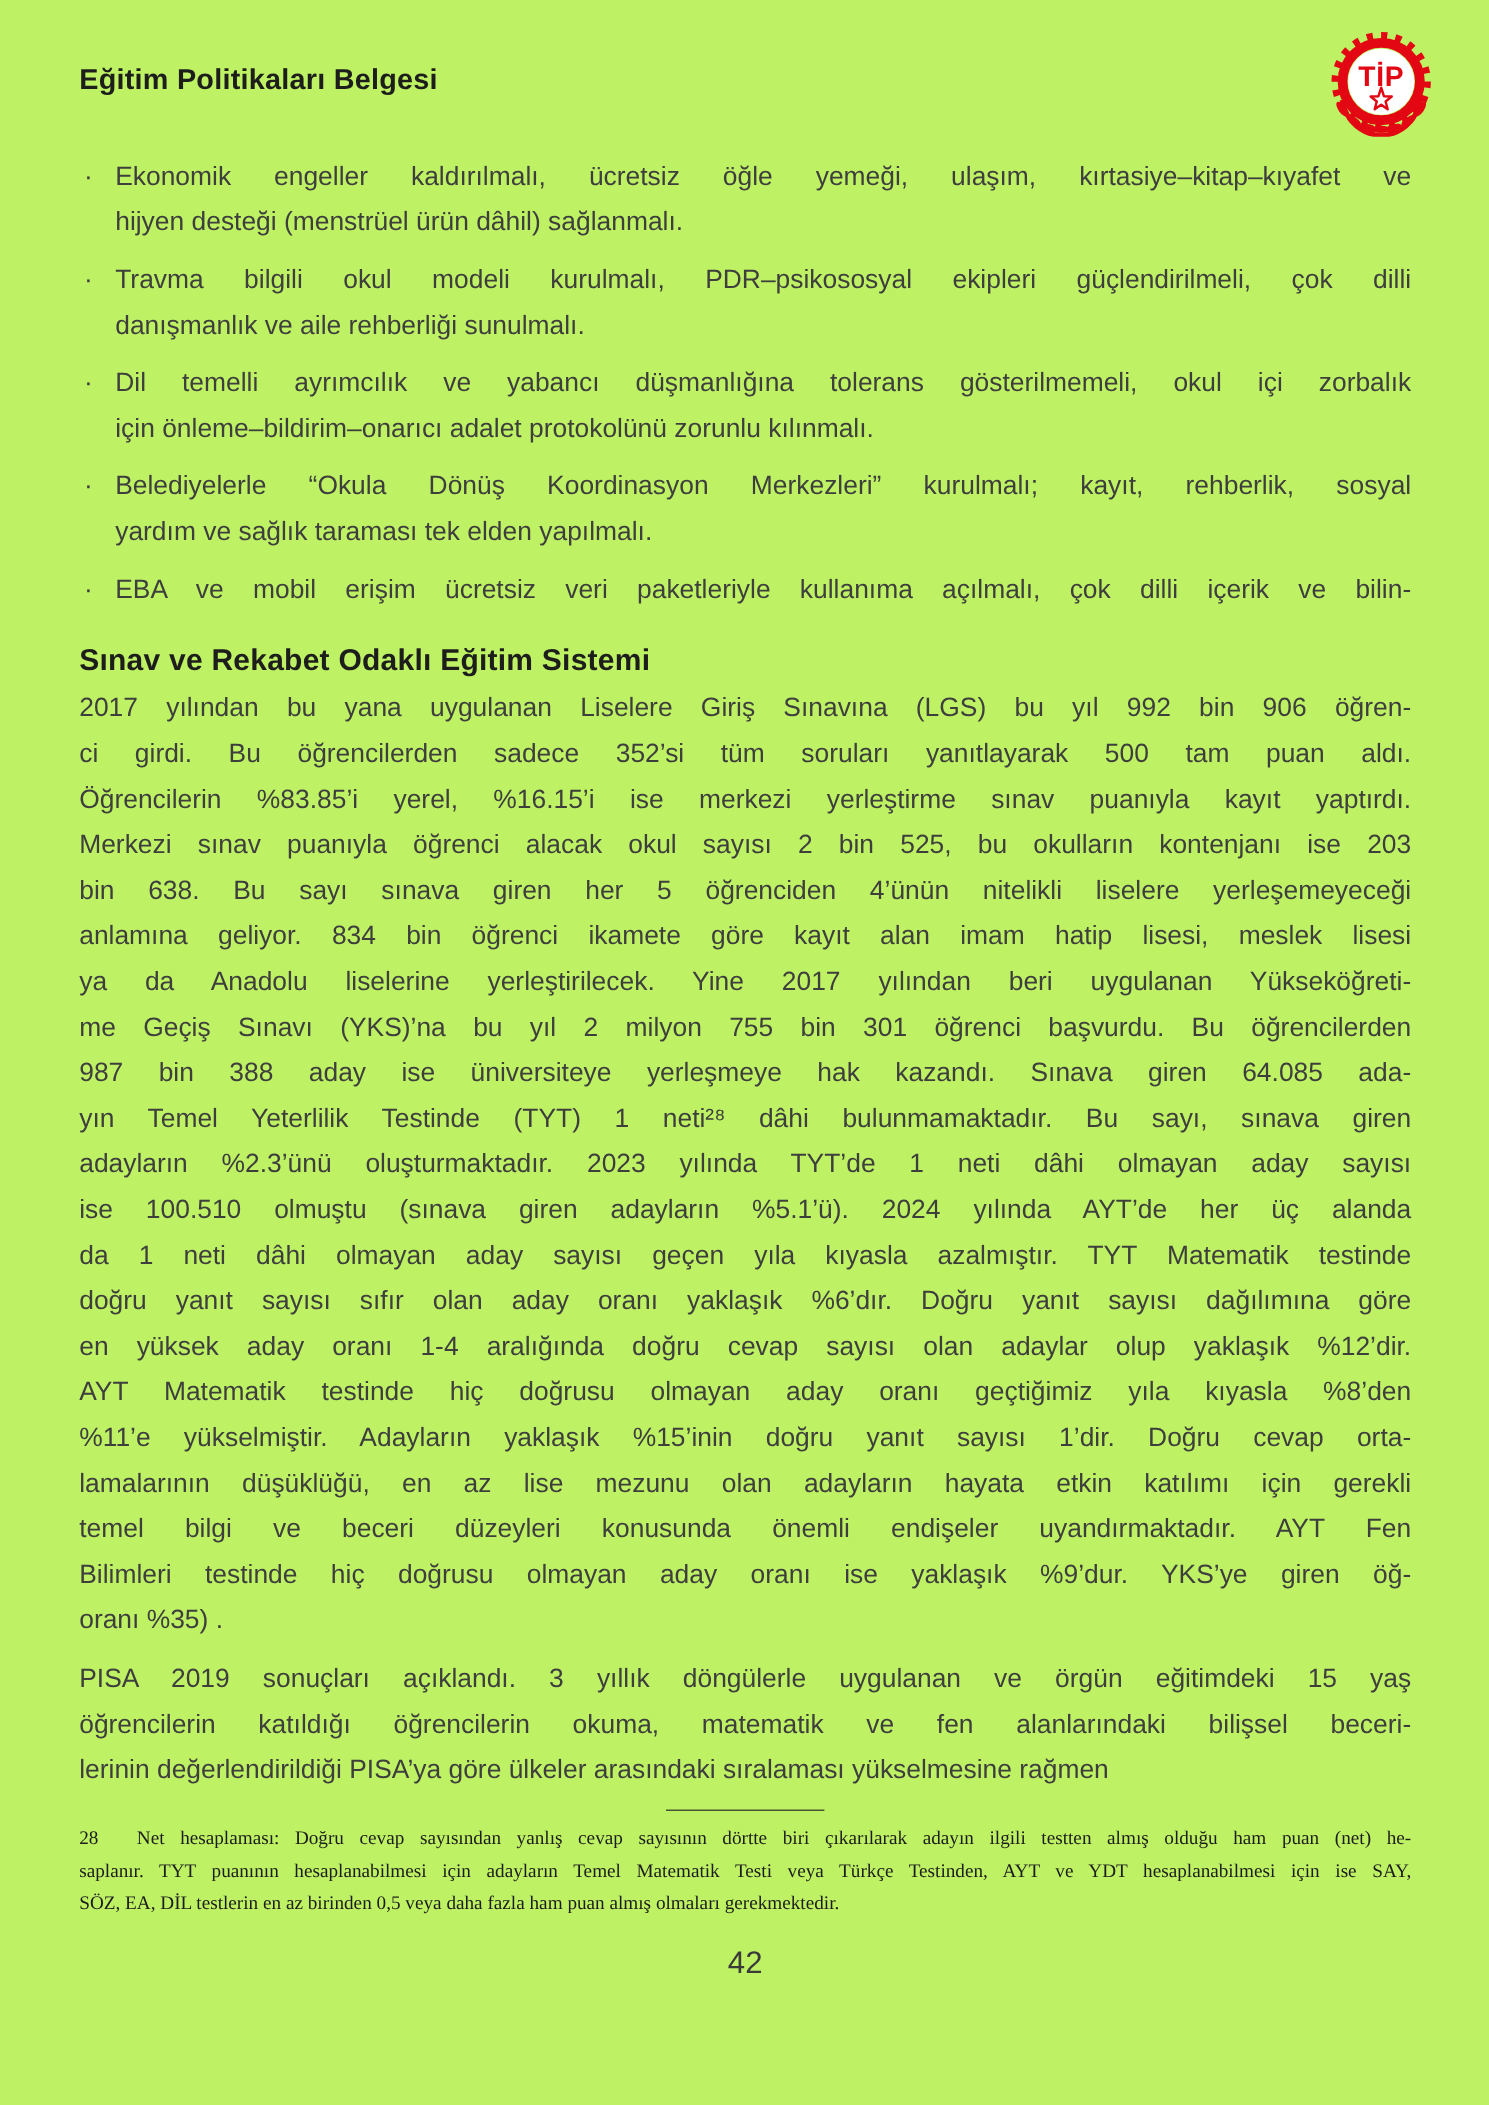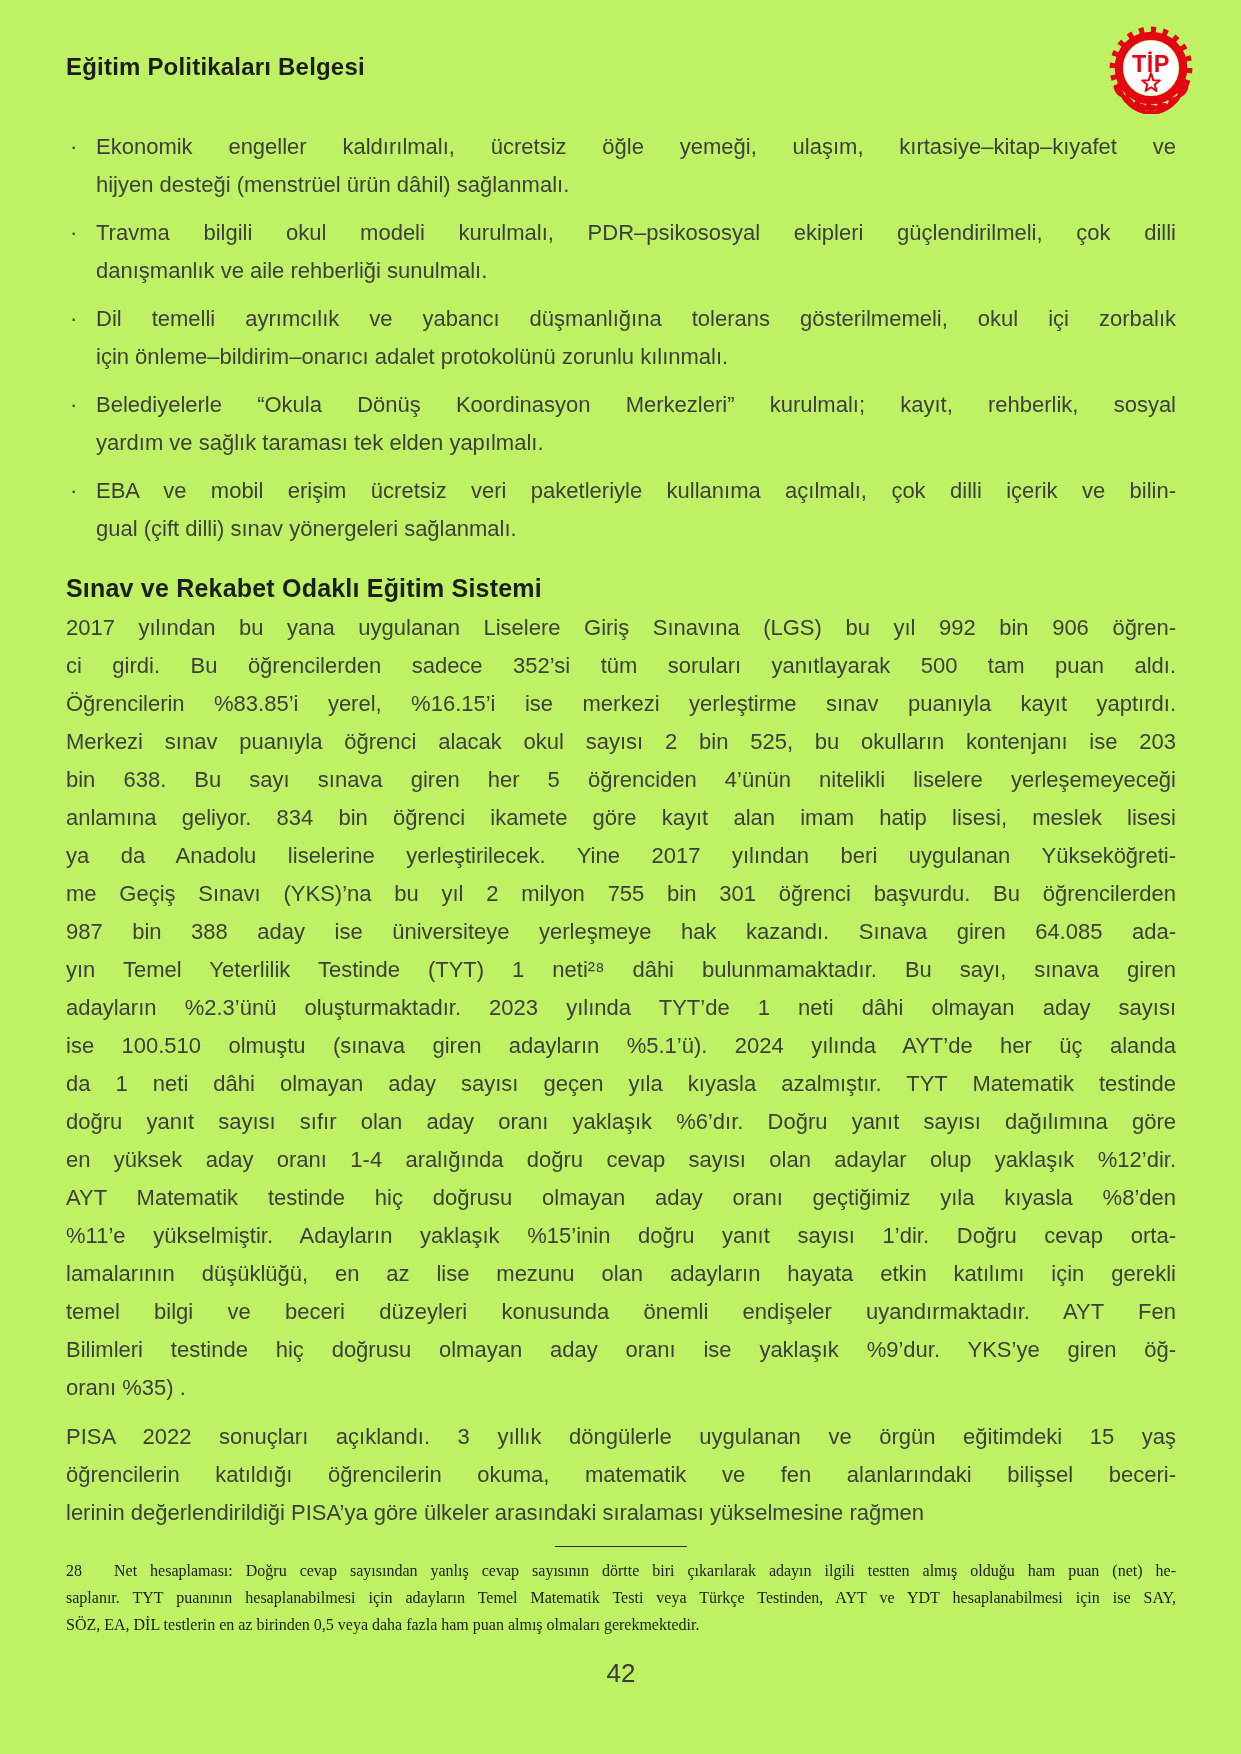--- a/index.html
+++ b/index.html
@@ -148,21 +148,20 @@
       <div class="bullet-marker">·</div>
       <div class="bullet-lines">
           <div class="jline">Belediyelerle “Okula Dönüş Koordinasyon Merkezleri” kurulmalı; kayıt, rehberlik, sosyal</div>
           <div class="jline line-left">yardım ve sağlık taraması tek elden yapılmalı.</div>
         </div>
     </div>
     <div class="bullet-item">
       <div class="bullet-marker">·</div>
       <div class="bullet-lines">
           <div class="jline">EBA ve mobil erişim ücretsiz veri paketleriyle kullanıma açılmalı, çok dilli içerik ve bilin-</div>
-          <div class="jline line-left">gual (çift dilli) sınav yönergeleri sağlanmalı.</div>
         </div>
     </div>
   </div>
 
   <div class="section-heading">Sınav ve Rekabet Odaklı Eğitim Sistemi</div>
 
   <div class="paragraph-1">
       <div class="jline">2017 yılından bu yana uygulanan Liselere Giriş Sınavına (LGS) bu yıl 992 bin 906 öğren-</div>
       <div class="jline">ci girdi. Bu öğrencilerden sadece 352’si tüm soruları yanıtlayarak 500 tam puan aldı.</div>
       <div class="jline">Öğrencilerin %83.85’i yerel, %16.15’i ise merkezi yerleştirme sınav puanıyla kayıt yaptırdı.</div>
@@ -180,21 +179,21 @@
       <div class="jline">en yüksek aday oranı 1-4 aralığında doğru cevap sayısı olan adaylar olup yaklaşık %12’dir.</div>
       <div class="jline">AYT Matematik testinde hiç doğrusu olmayan aday oranı geçtiğimiz yıla kıyasla %8’den</div>
       <div class="jline">%11’e yükselmiştir. Adayların yaklaşık %15’inin doğru yanıt sayısı 1’dir. Doğru cevap orta-</div>
       <div class="jline">lamalarının düşüklüğü, en az lise mezunu olan adayların hayata etkin katılımı için gerekli</div>
       <div class="jline">temel bilgi ve beceri düzeyleri konusunda önemli endişeler uyandırmaktadır. AYT Fen</div>
       <div class="jline">Bilimleri testinde hiç doğrusu olmayan aday oranı ise yaklaşık %9’dur. YKS’ye giren öğ-</div>
       <div class="jline line-left">oranı %35) .</div>
     </div>
 
   <div class="paragraph-2">
-      <div class="jline">PISA 2022 sonuçları açıklandı. 3 yıllık döngülerle uygulanan ve örgün eğitimdeki 15 yaş</div>
+      <div class="jline">PISA 2019 sonuçları açıklandı. 3 yıllık döngülerle uygulanan ve örgün eğitimdeki 15 yaş</div>
       <div class="jline">öğrencilerin katıldığı öğrencilerin okuma, matematik ve fen alanlarındaki bilişsel beceri-</div>
       <div class="jline line-left">lerinin değerlendirildiği PISA’ya göre ülkeler arasındaki sıralaması yükselmesine rağmen</div>
     </div>
 
   <hr class="footnote-sep">
 
   <div class="footnote">
     <div class="footnote-first">
       <div class="footnote-marker">28</div>
       <div class="footnote-first-text">Net hesaplaması: Doğru cevap sayısından yanlış cevap sayısının dörtte biri çıkarılarak adayın ilgili testten almış olduğu ham puan (net) he-</div>

